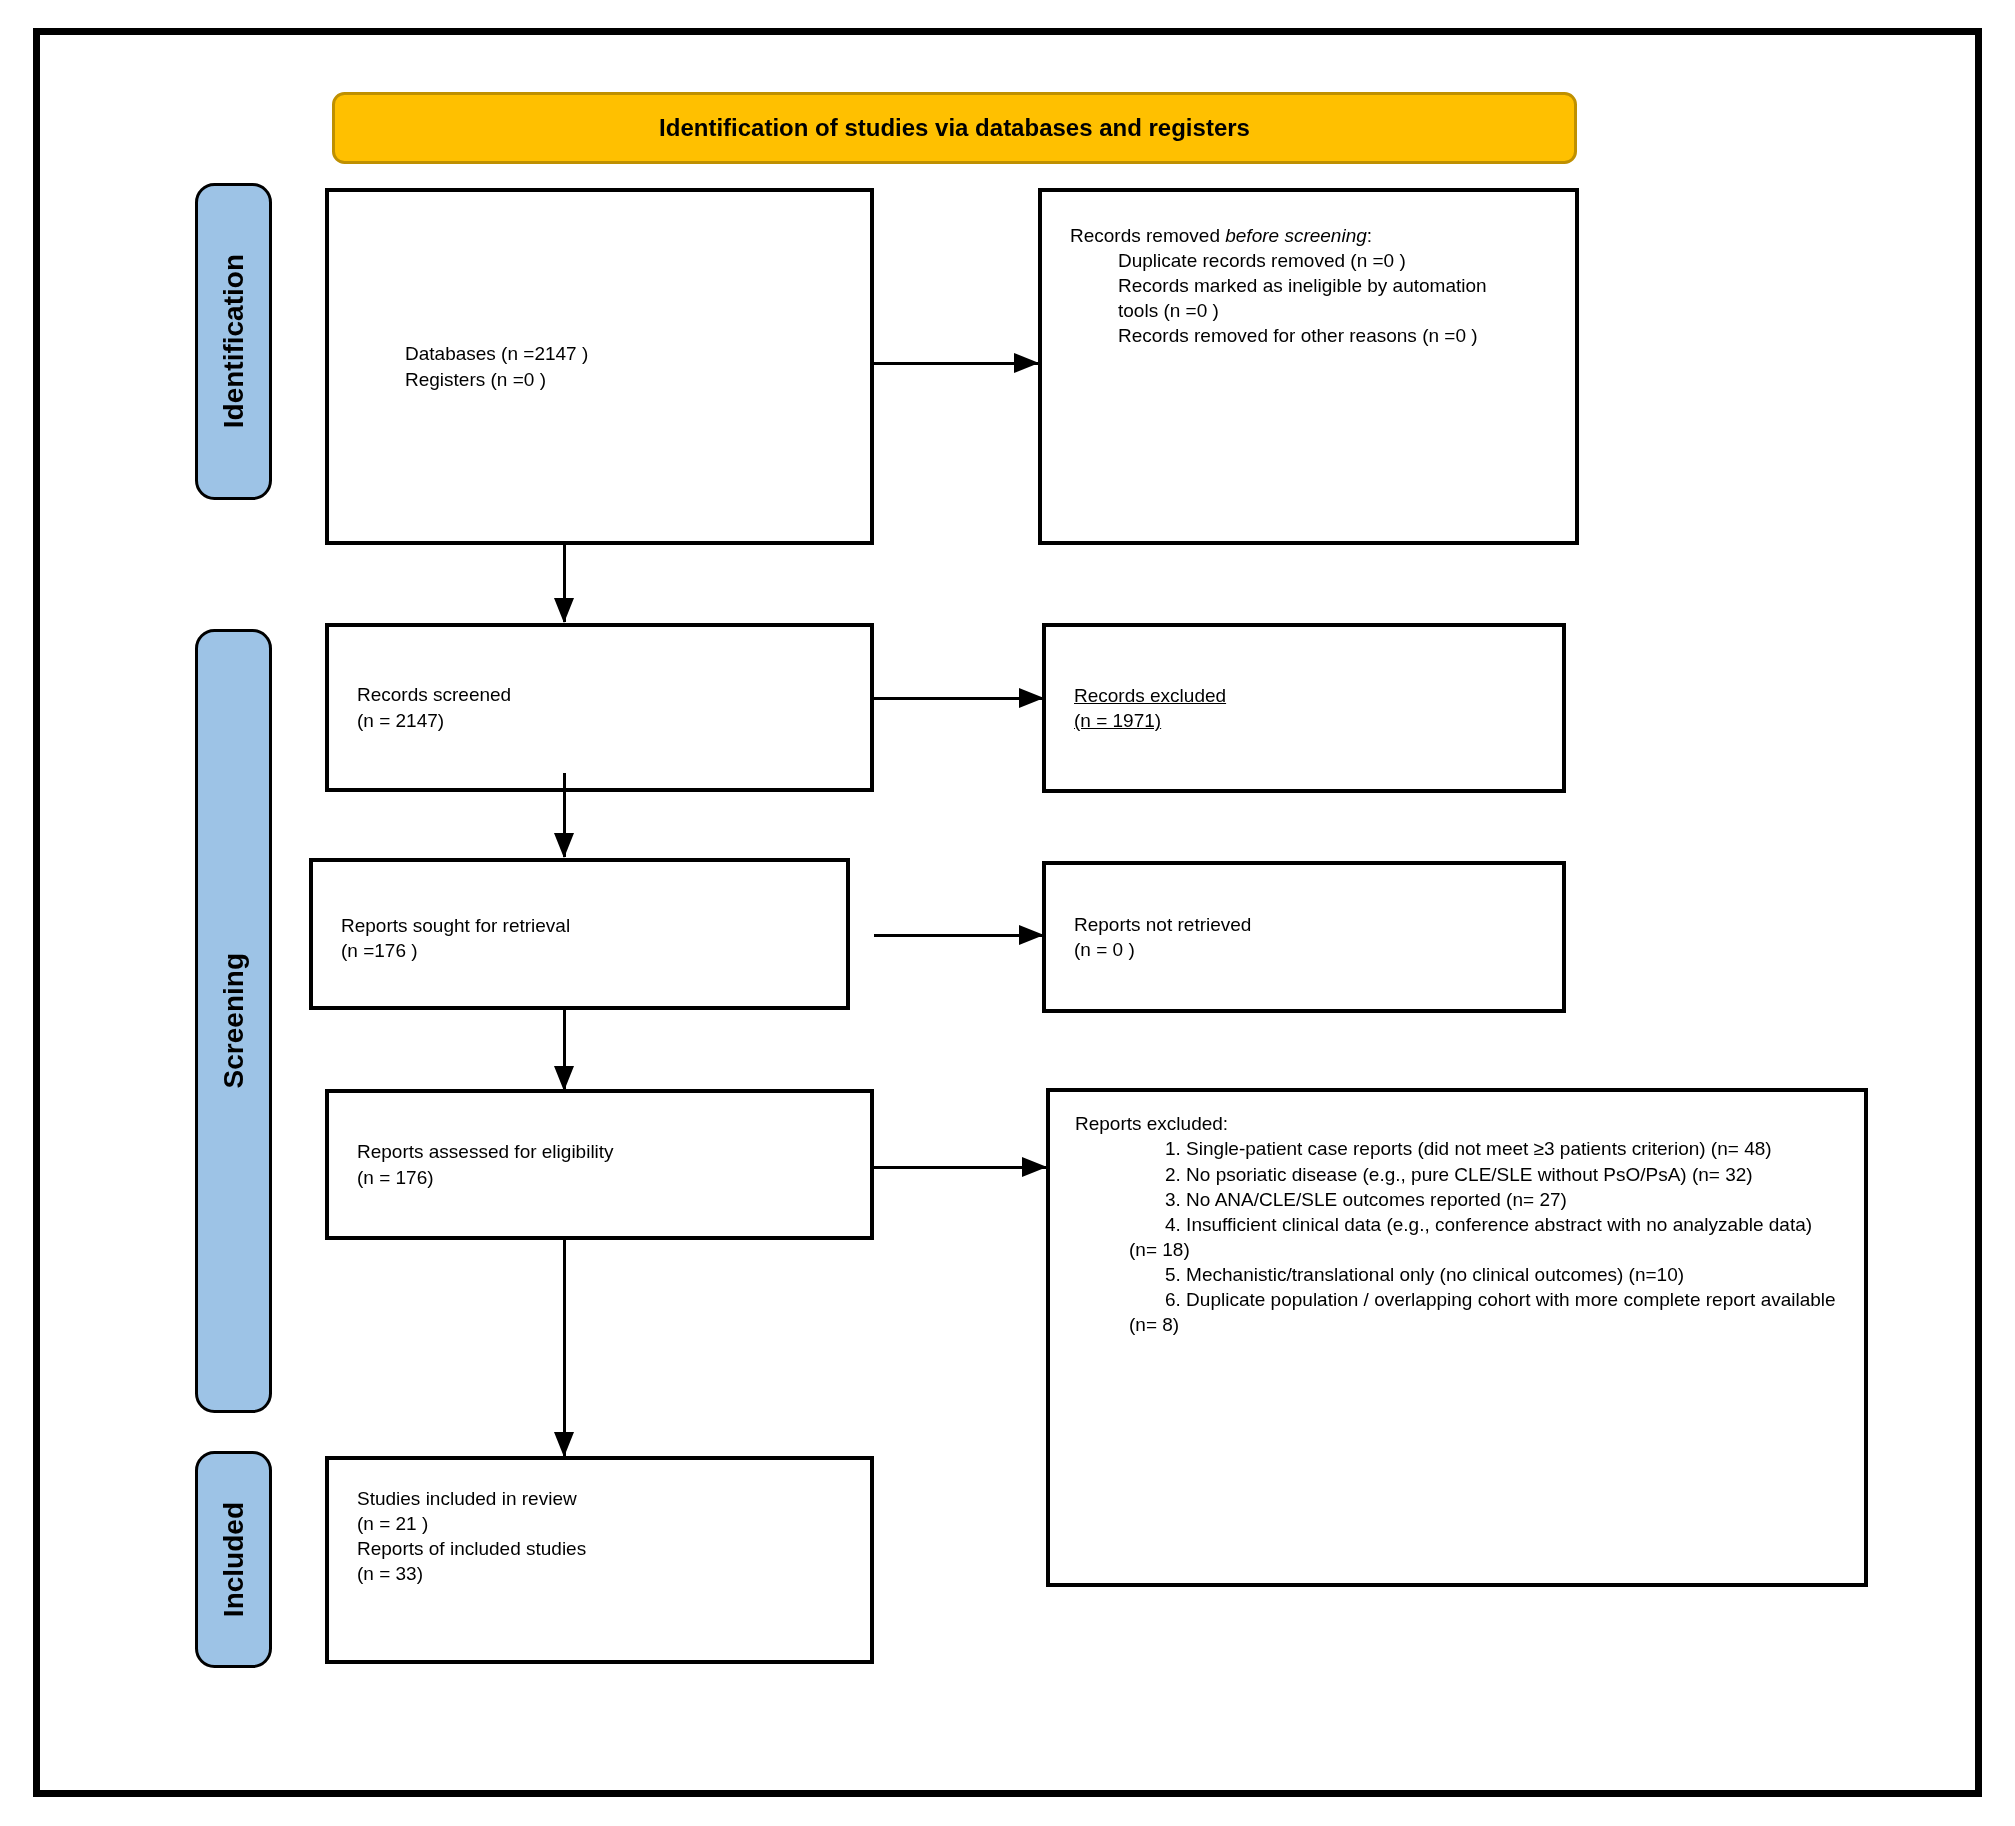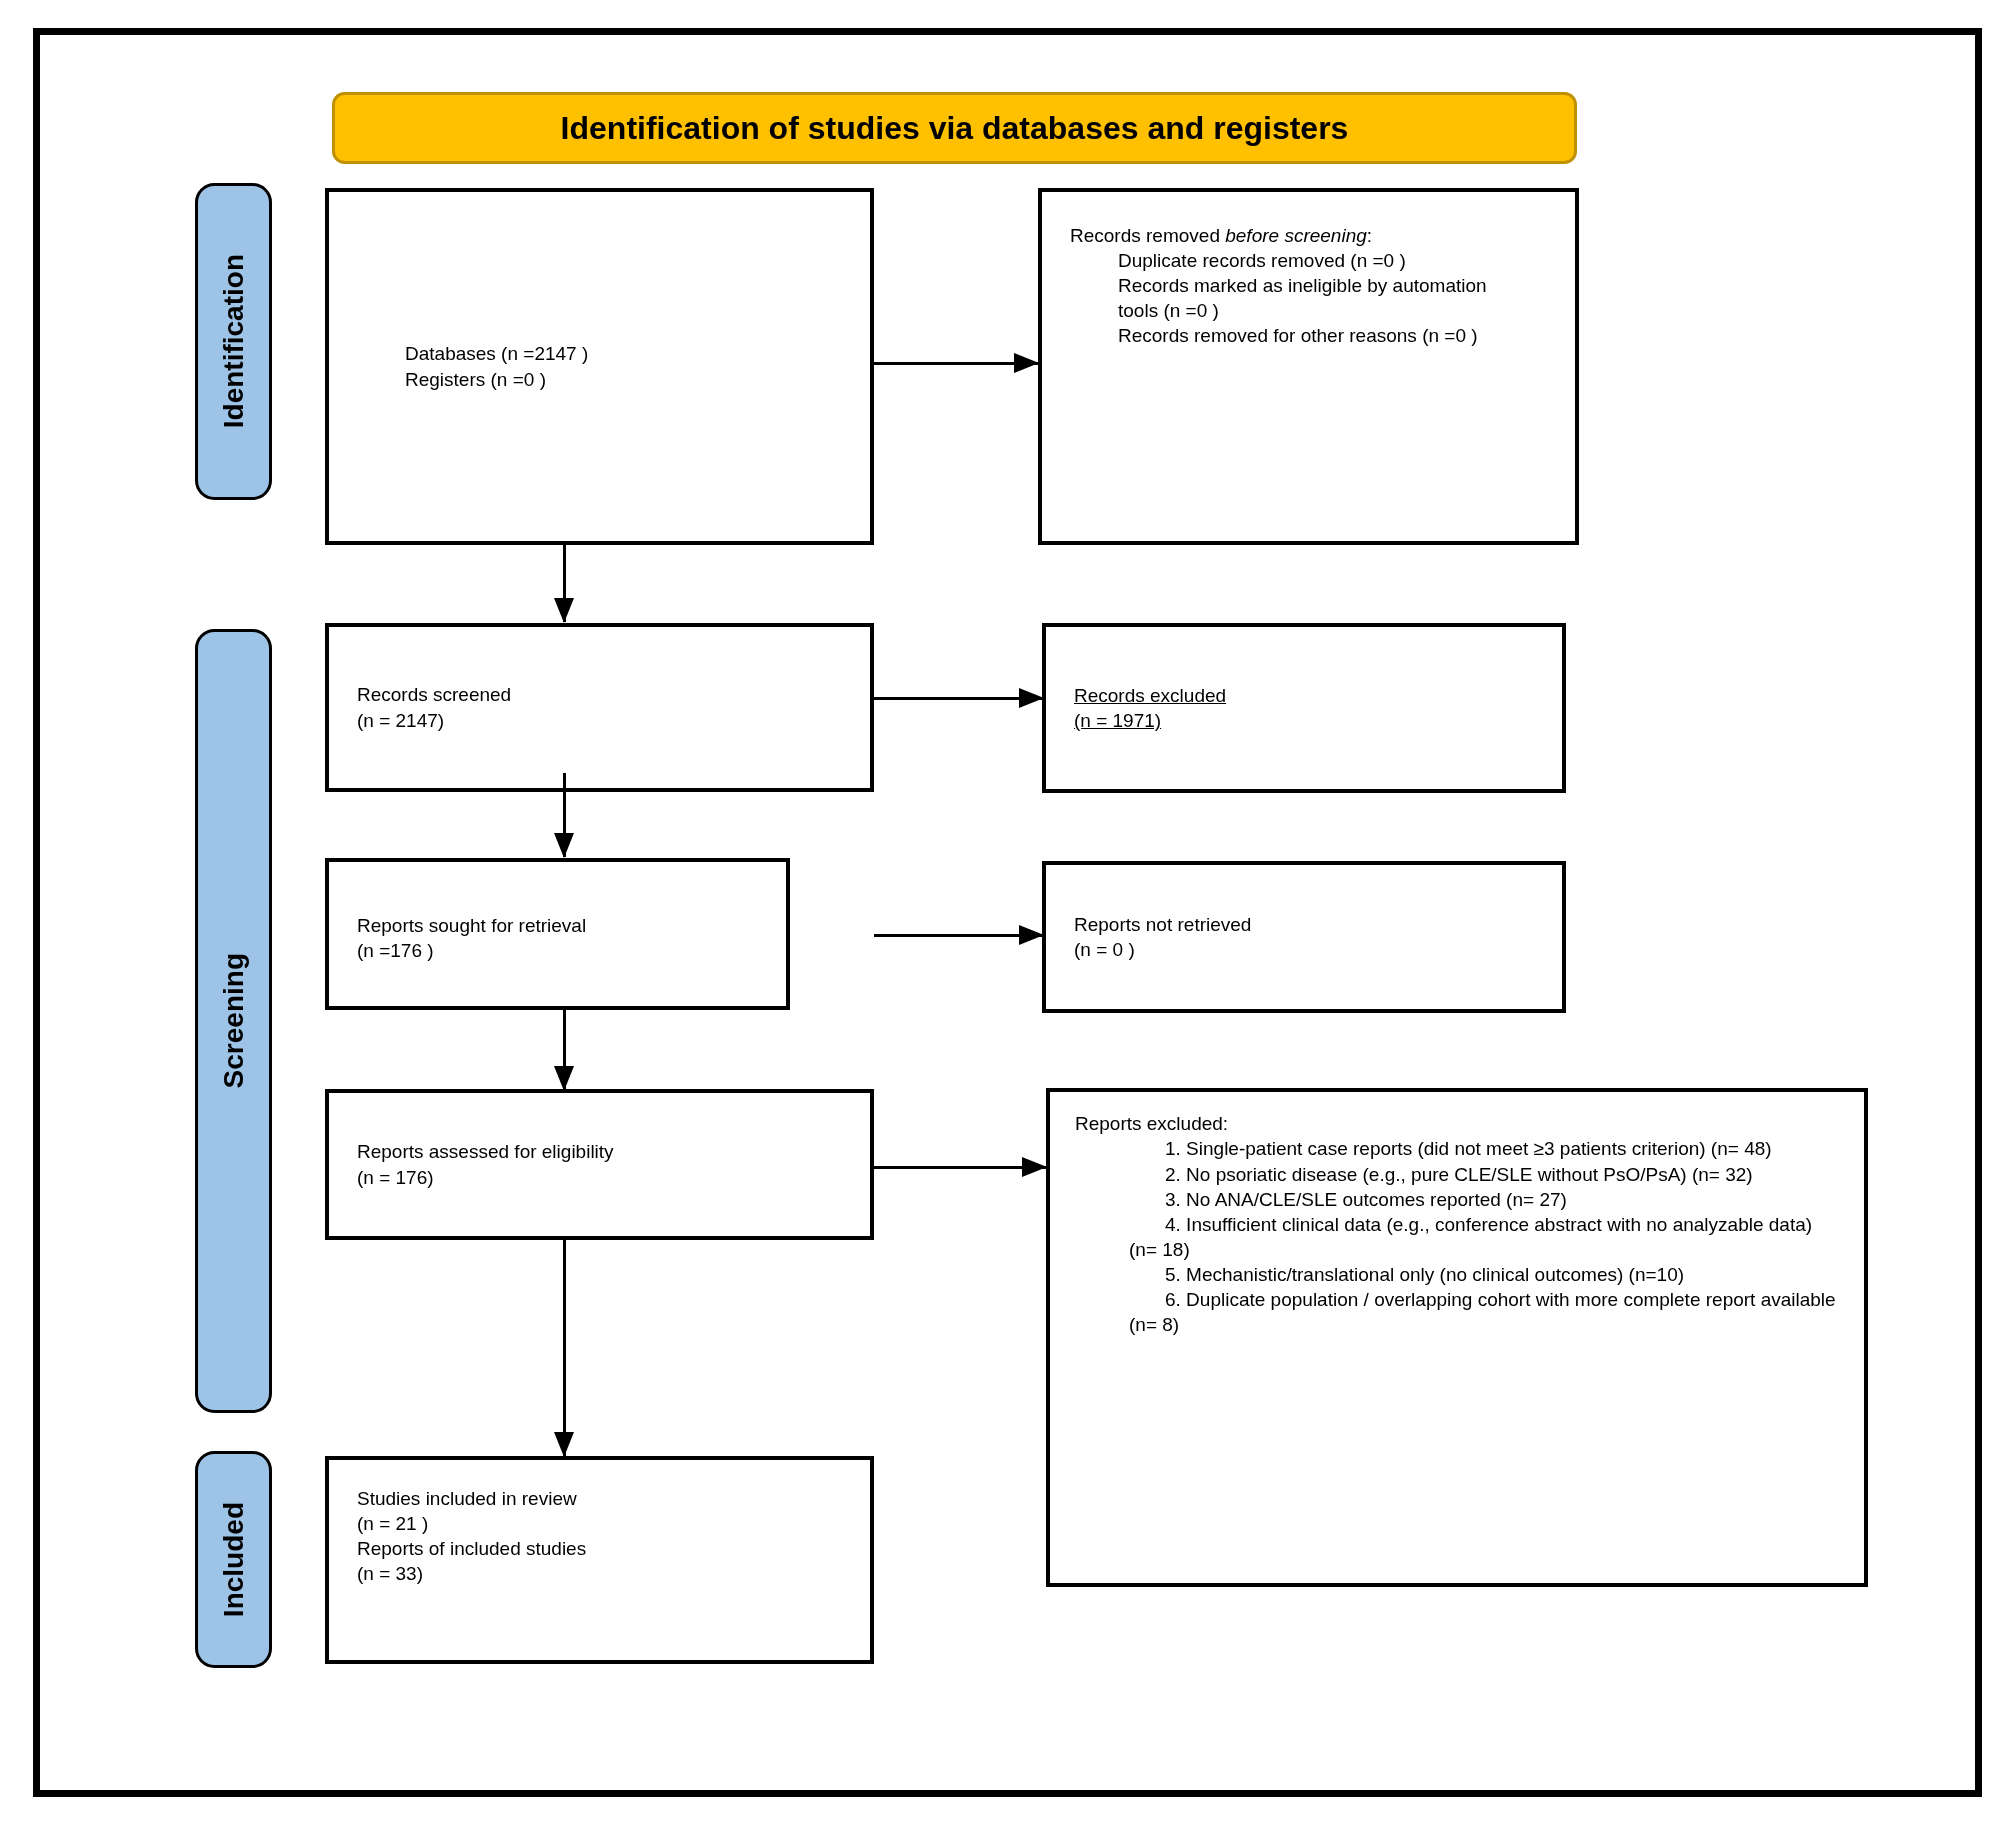--- a/index.html
+++ b/index.html
@@ -14,40 +14,40 @@
   html,body{margin:0;padding:0;background:#ffffff;}
   body{width:2015px;height:1827px;font-family:"Liberation Sans",sans-serif;color:var(--text);}
   #canvas{position:relative;width:2015px;height:1827px;background:#ffffff;overflow:hidden;}
 
   .outer-frame{position:absolute;left:33px;top:28px;width:1949px;height:1769px;
     border:7px solid var(--box-border);box-sizing:border-box;}
 
   .banner{position:absolute;left:332px;top:92px;width:1245px;height:72px;box-sizing:border-box;
     background:var(--banner-fill);border:3.5px solid var(--banner-border);border-radius:12.5px;
     display:flex;align-items:center;justify-content:center;
-    font-weight:bold;font-size:32px;}
+    font-weight:bold;font-size:24px;}
 
   .stage{position:absolute;left:195px;width:77px;box-sizing:border-box;
     background:var(--stage-fill);border:3.5px solid var(--stage-border);border-radius:19.4px;
     display:flex;align-items:center;justify-content:center;}
   .stage span{writing-mode:vertical-rl;transform:rotate(180deg);
     font-weight:bold;font-size:28px;white-space:nowrap;}
   .stage-identification{top:183px;height:317px;}
   .stage-screening{top:629px;height:784px;}
   .stage-included{top:1451px;height:217px;}
 
   .fbox{position:absolute;box-sizing:border-box;background:#ffffff;
     border:4.2px solid var(--box-border);font-size:19px;line-height:1.32;}
   .vcenter{display:flex;flex-direction:column;justify-content:center;}
 
   .box-identified{left:325px;top:188px;width:549px;height:357px;padding:0 21px 0 28px;}
   .box-removed{left:1038px;top:188px;width:541px;height:357px;padding:31px 21px 0 28px;}
   .box-screened{left:325px;top:623px;width:549px;height:169px;padding:0 21px 0 28px;}
   .box-rec-excluded{left:1042px;top:623px;width:524px;height:170px;padding:0 21px 0 28px;text-decoration:underline;}
-  .box-sought{left:325px;top:858px;width:465px;height:152px;padding:8px 21px 0 28px;}
+  .box-sought{left:309px;top:858px;width:541px;height:152px;padding:8px 21px 0 28px;}
   .box-not-retrieved{left:1042px;top:861px;width:524px;height:152px;padding:0 21px 0 28px;}
   .box-assessed{left:325px;top:1089px;width:549px;height:151px;padding:0 21px 0 28px;}
   .box-rep-excluded{left:1046px;top:1088px;width:822px;height:499px;padding:19.4px 21px 0 25px;}
   .box-included{left:325px;top:1456px;width:549px;height:208px;padding:26px 21px 0 28px;}
 
   .indent1{margin-left:48px;}
   .removed-intro{max-width:346px;}
   .removed-item{margin-left:48px;max-width:387px;}
   .excl-item{margin-left:54px;text-indent:36px;}
 

